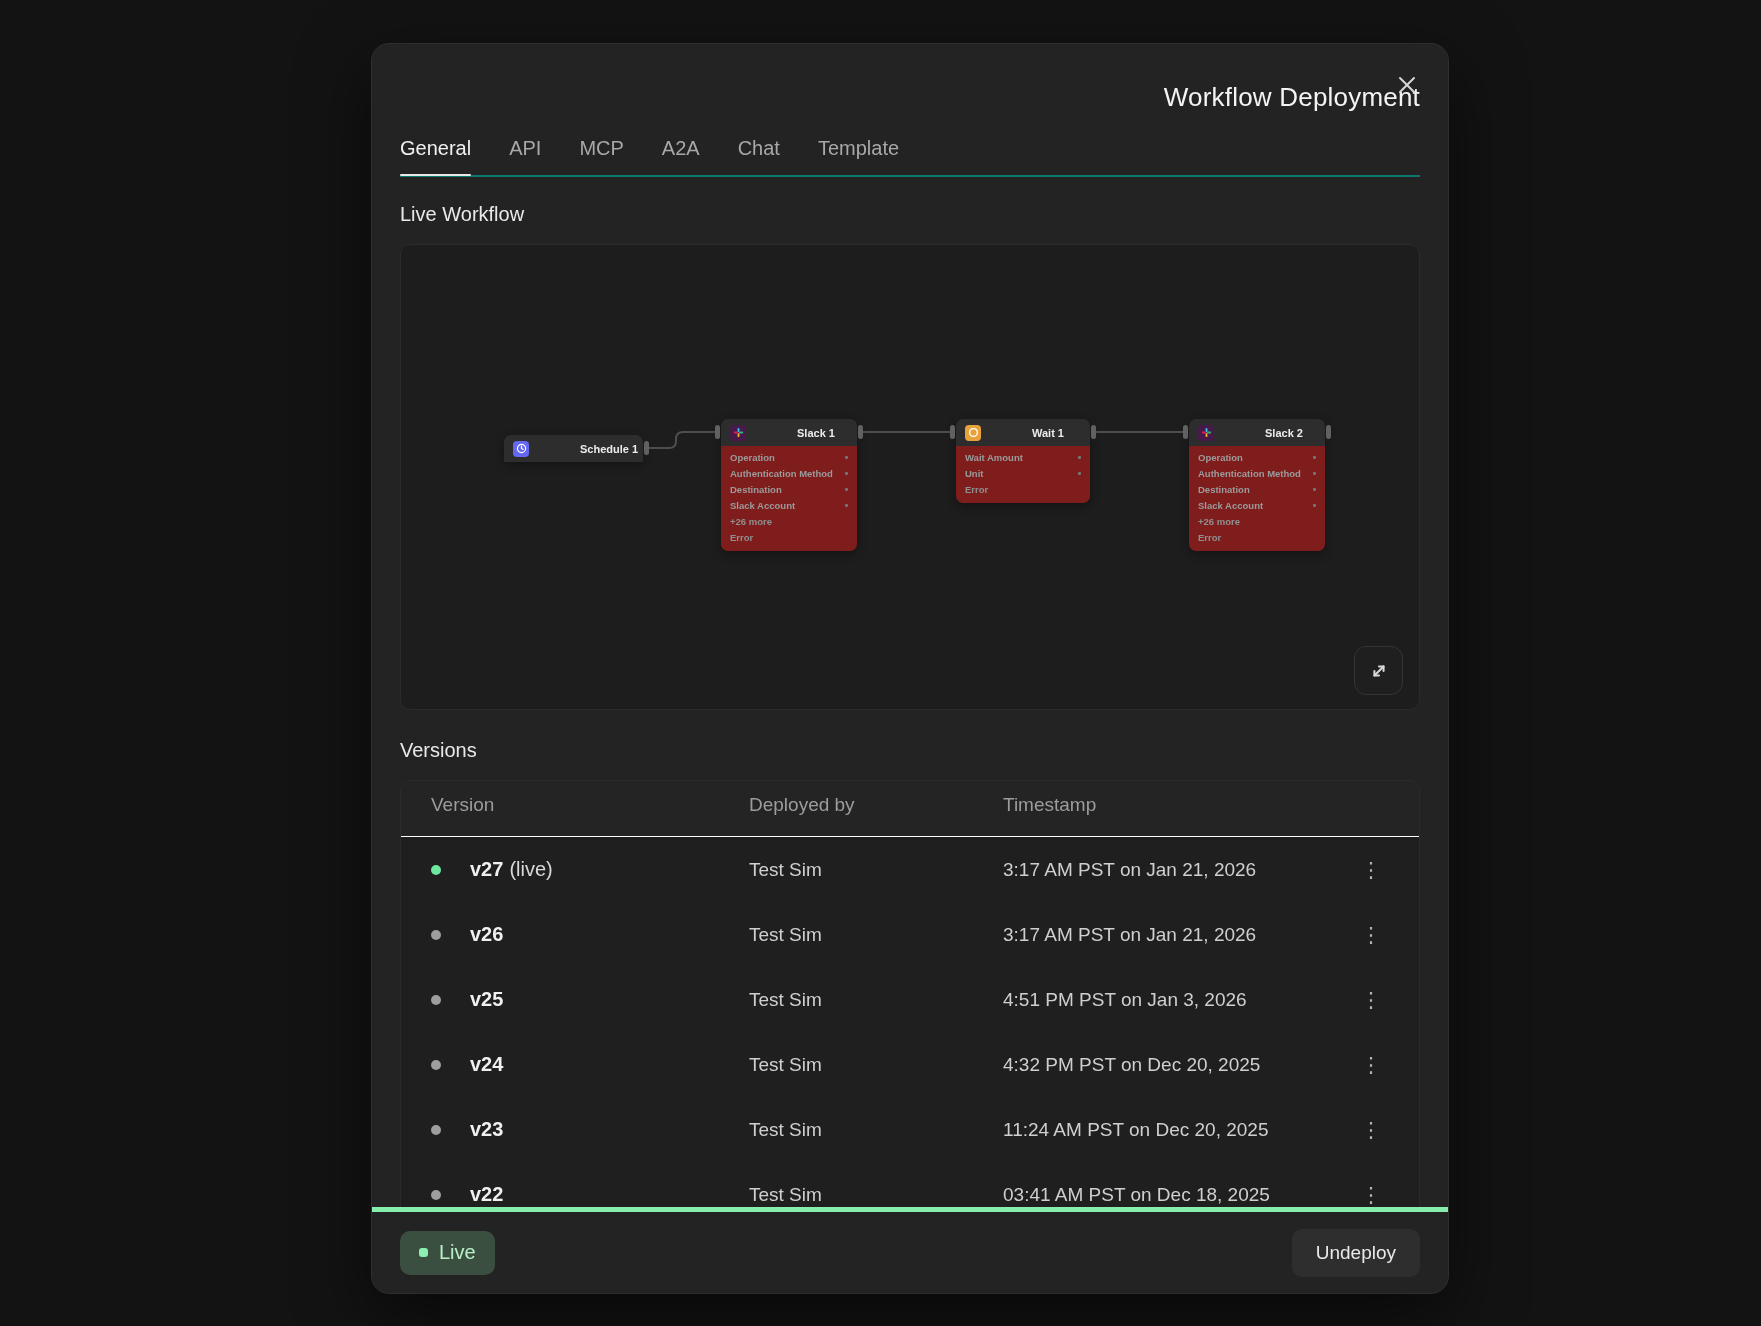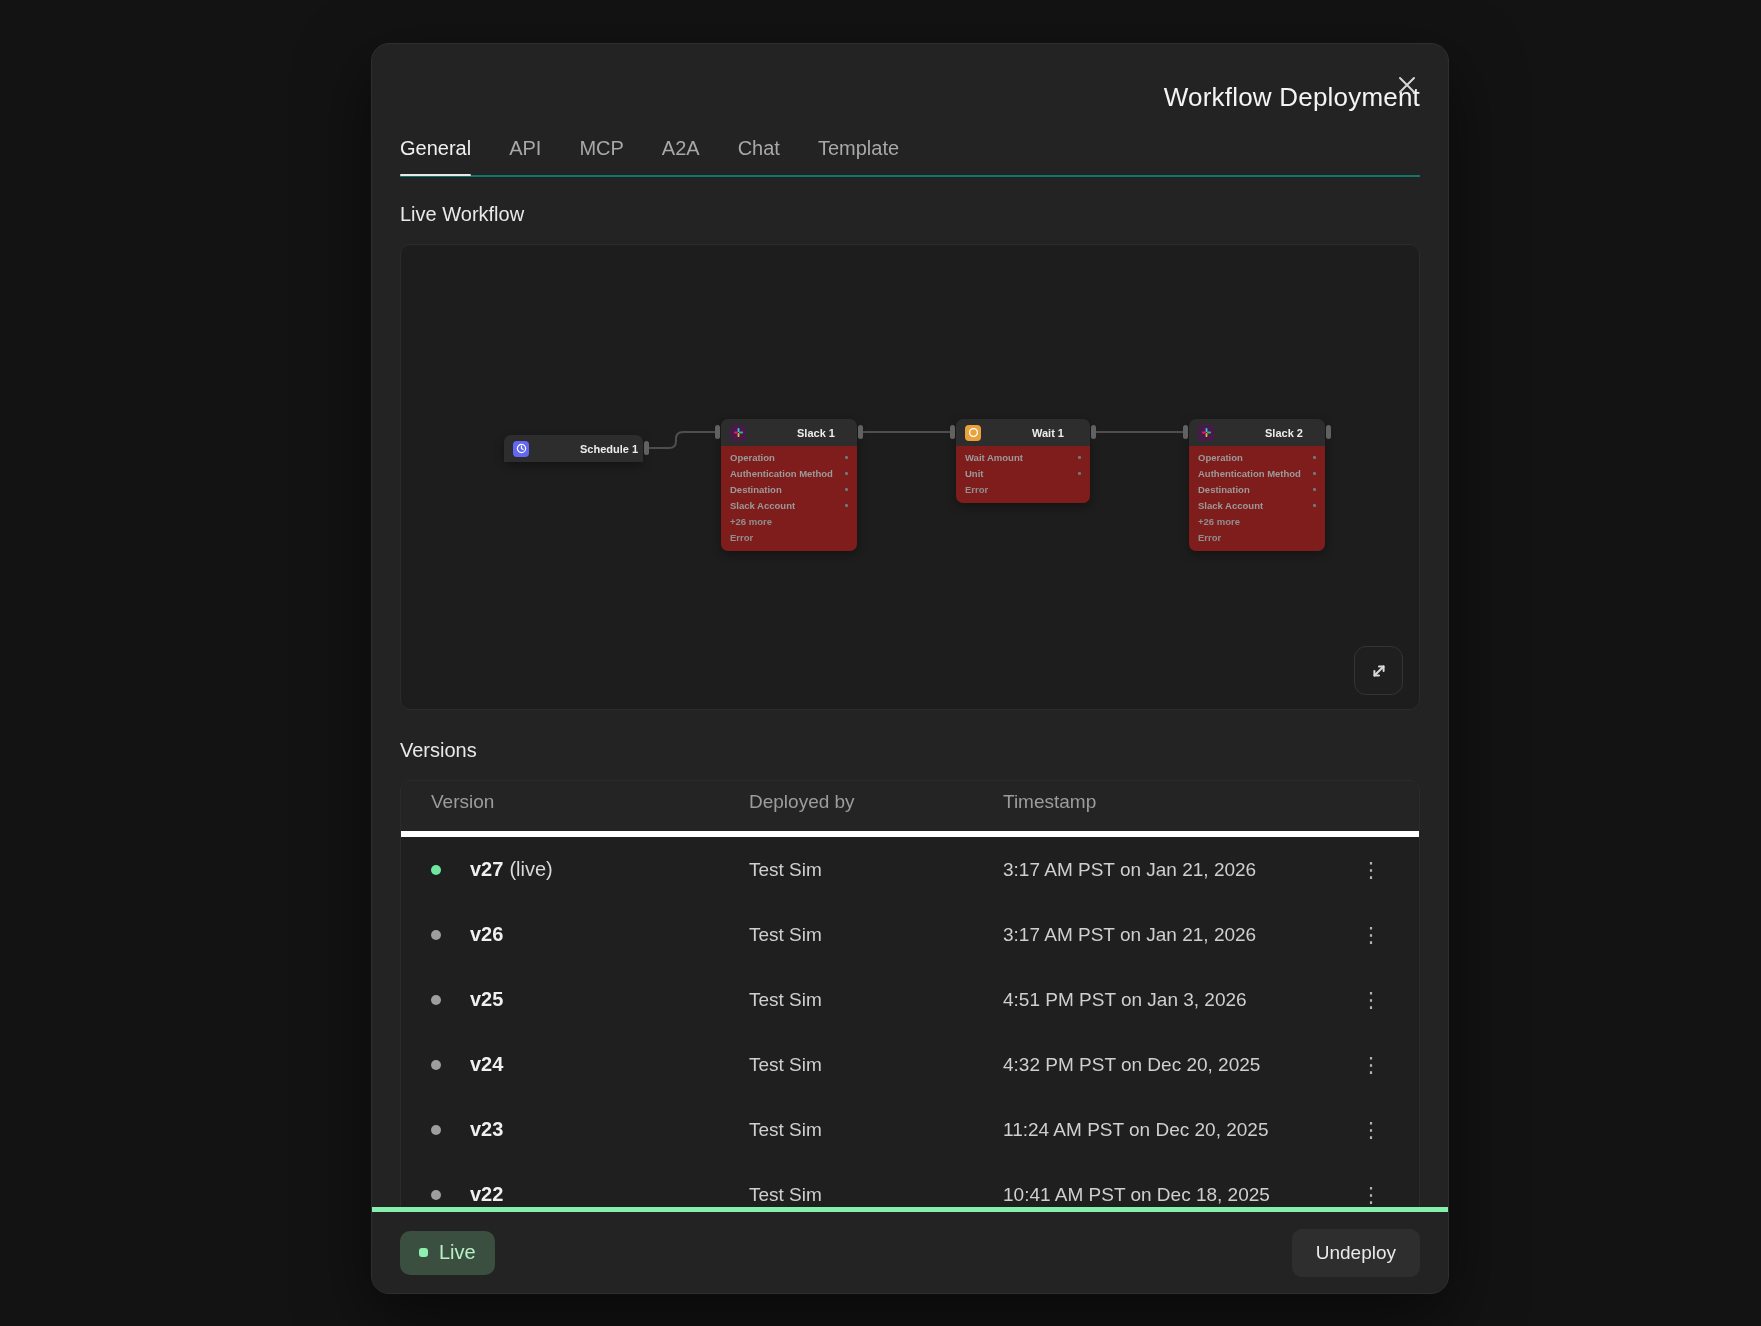--- a/index.html
+++ b/index.html
@@ -79,21 +79,21 @@
     display:flex; align-items:center; justify-content:center; cursor:pointer; color:#d9d9d9;
   }
 
   
   .versions-heading { margin-top:29px; }
   .table {
     margin-top:18px; height:438px; background:#1f1f1f;
     border:1px solid #2b2b2b; border-bottom:none; border-radius:10px 10px 0 0; overflow:hidden;
   }
   .thead {
-    height:56px; background:#242424; border-bottom:6px solid #ffffff;
+    height:56px; background:#242424; border-bottom:1px solid #ffffff;
     display:grid; grid-template-columns:318px 254px 1fr 48px; align-items:center;
     padding:0 24px 8px 30px; color:#9c9c9c; font-size:19px;
   }
   .trow {
     height:65px; display:grid; grid-template-columns:39px 279px 254px 1fr 48px;
     align-items:center; padding:0 24px 0 30px;
   }
   .status-dot { width:10px; height:10px; border-radius:50%; }
   .cell-version { font-size:20px; font-weight:700; color:#f0f0f0; }
   .cell-version .suffix { font-weight:400; color:#d9d9d9; margin-left:6px; }
@@ -341,21 +341,21 @@
         <span class="cell-text">11:24 AM PST on Dec 20, 2025</span>
         <button class="kebab-btn">
             <span>⋮</span>
           </button>
       </div>
 
       <div class="trow">
         <span class="status-dot" style="background-color: rgb(158, 158, 158);"></span>
         <span class="cell-version"><b>v22</b><span class="suffix"></span></span>
         <span class="cell-text">Test Sim</span>
-        <span class="cell-text">10:41 AM PST on Dec 18, 2025</span>
+        <span class="cell-text">03:41 AM PST on Dec 18, 2025</span>
         <button class="kebab-btn">
             <span>⋮</span>
           </button>
       </div>
     </div>
   </div>
 
   <div class="modal-footer">
     <div class="live-badge">
       <span class="live-dot" style="background-color: rgb(141, 240, 176);"></span>

